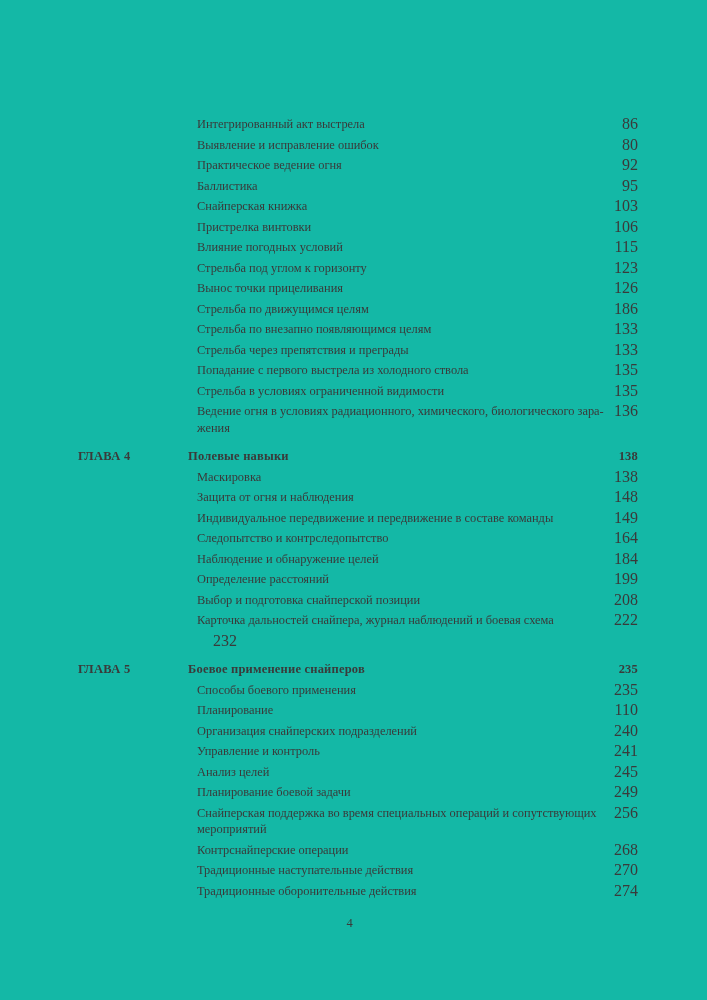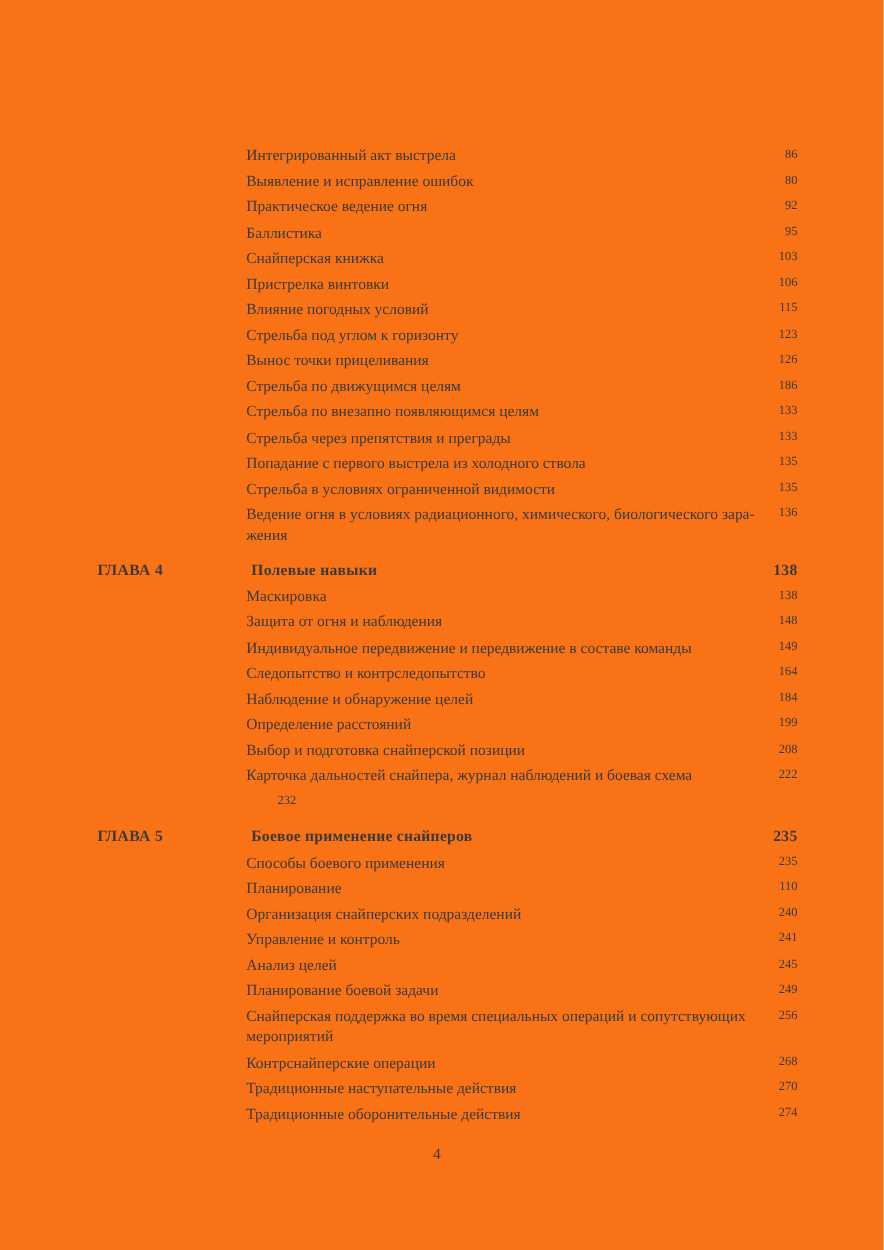--- a/index.html
+++ b/index.html
@@ -43,47 +43,46 @@
     flex: 1 1 auto;
     min-width: 0;
     font-size: 12.4px;
     line-height: 16.5px;
     white-space: pre;
   }
   .pagenum {
     flex: 0 0 40px;
     width: 40px;
     text-align: right;
-    font-size: 10px;
+    font-size: 16px;
     line-height: 16.5px;
   }
   .chapter-row {
     margin-top: 12px;
-    gap: 13px;
   }
   .chapter-row .title,
   .chapter-row .pagenum {
     font-weight: bold;
     font-size: 12.5px;
     letter-spacing: 0.2px;
   }
   .footer {
     position: absolute;
     left: 0;
     top: 915px;
     width: 699px;
     text-align: center;
     font-size: 12.5px;
     line-height: 16px;
   }
 </style>
 </head>
 <body>
 
-<div class="page" style="color: rgb(58, 58, 58); background: #f97316;">
+<div class="page" style="color: rgb(58, 58, 58); background: #14b8a6;">
   <div class="toc" id="toc-root">
   <div class="row entry-row">
     <span class="label"></span>
     <span class="title">Интегрированный акт выстрела</span>
     <span class="pagenum">86</span>
   </div>
 
   <div class="row entry-row">
     <span class="label"></span>
     <span class="title">Выявление и исправление ошибок</span>

